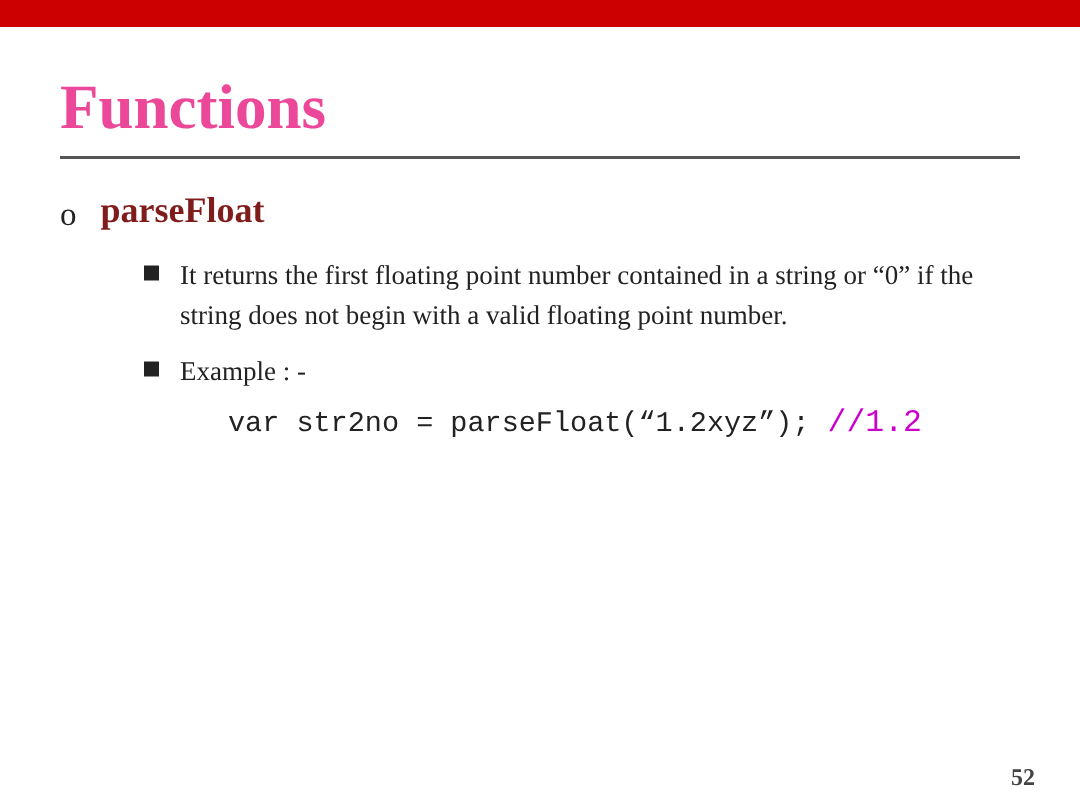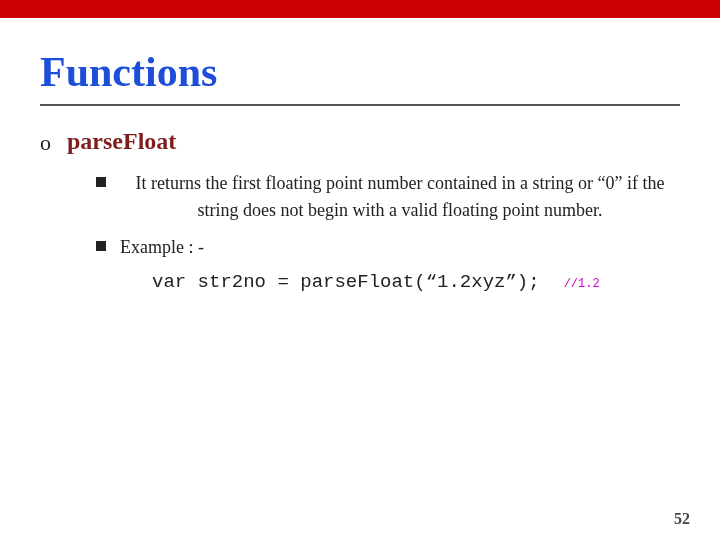--- a/index.html
+++ b/index.html
@@ -30,21 +30,21 @@
       left: 0;
       right: 0;
       bottom: 0;
       padding: 30px 40px 30px 40px;
     }
 
     
     .page-title {
       font-size: 42px;
       font-weight: bold;
-      color: #1d4ed8;
+      color: #ec4899;
       margin-bottom: 8px;
       letter-spacing: 0px;
     }
 
     
     .title-rule {
       border: none;
       border-top: 2px solid #555555;
       margin-bottom: 22px;
     }
@@ -73,21 +73,20 @@
     
     .sub-list {
       margin-top: 12px;
       margin-left: 56px;
     }
 
     .sub-item {
       display: flex;
       align-items: flex-start;
       margin-bottom: 10px;
-      text-align: center;
     }
 
     .sub-bullet {
       font-size: 16px;
       color: #222222;
       margin-right: 14px;
       margin-top: 3px;
       flex-shrink: 0;
       
       width: 10px;
@@ -113,23 +112,23 @@
     }
 
     .code-text {
       font-family: 'Courier New', Courier, monospace;
       font-size: 19px;
       color: #222222;
     }
 
     .code-comment {
       font-family: 'Courier New', Courier, monospace;
-      font-size: 12px;
+      font-size: 21px;
       color: #cc00cc;
-      margin-left: 24px;
+      margin-left: 12px;
     }
 
     
     .page-number {
       position: absolute;
       bottom: 12px;
       right: 30px;
       font-size: 16px;
       color: #444444;
       font-weight: bold;

